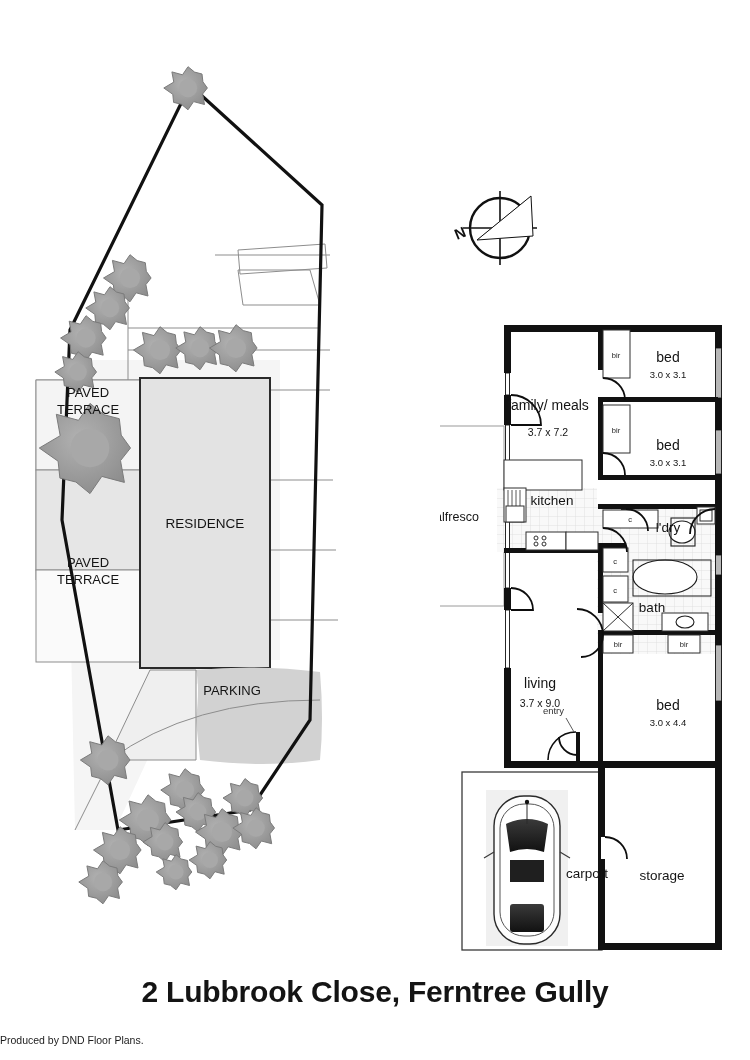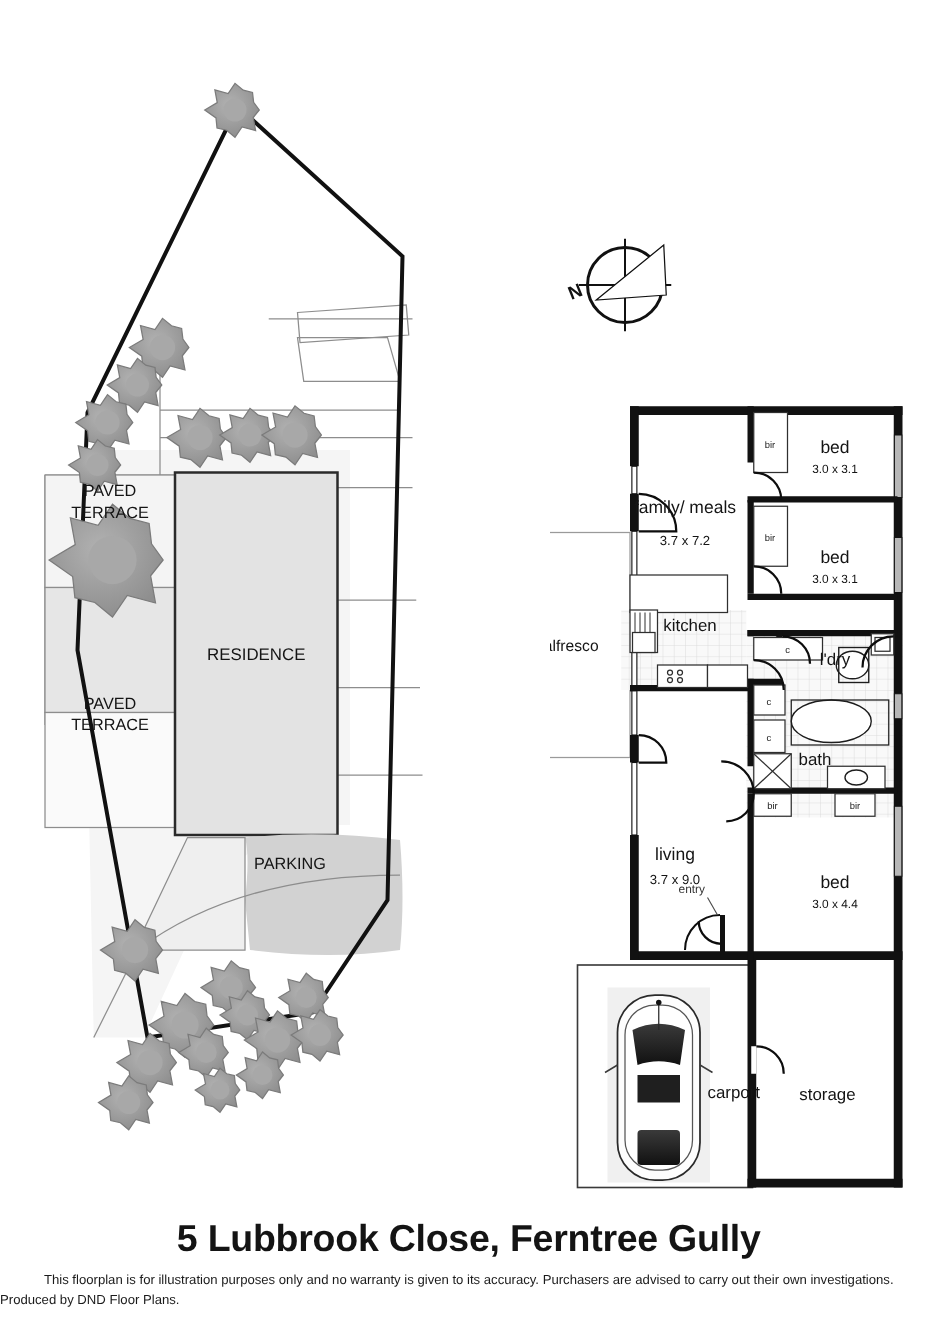--- a/index.html
+++ b/index.html
@@ -317,17 +317,16 @@
 
   <text x="176" y="58" text-anchor="middle" font-size="7.5" fill="#222">bir</text>
   <text x="176" y="133" text-anchor="middle" font-size="7.5" fill="#222">bir</text>
   <text x="178" y="347" text-anchor="middle" font-size="7.5" fill="#222">bir</text>
   <text x="244" y="347" text-anchor="middle" font-size="7.5" fill="#222">bir</text>
   <text x="190" y="222" text-anchor="middle" font-size="7.5" fill="#222">c</text>
   <text x="175" y="264" text-anchor="middle" font-size="7.5" fill="#222">c</text>
   <text x="175" y="293" text-anchor="middle" font-size="7.5" fill="#222">c</text>
 </svg>
 
-<div id="title" class="t-title">5 Lubbrook Close, Ferntree Gully</div>
-<div id="disc1">This floorplan is for illustration purposes only and no warranty is given to its accuracy. Purchasers are advised to carry out their own investigations.</div>
+<div id="title" class="t-title">2 Lubbrook Close, Ferntree Gully</div>
 <div id="disc2">Produced by DND Floor Plans.</div>
 
 </div>
 
 </body></html>

